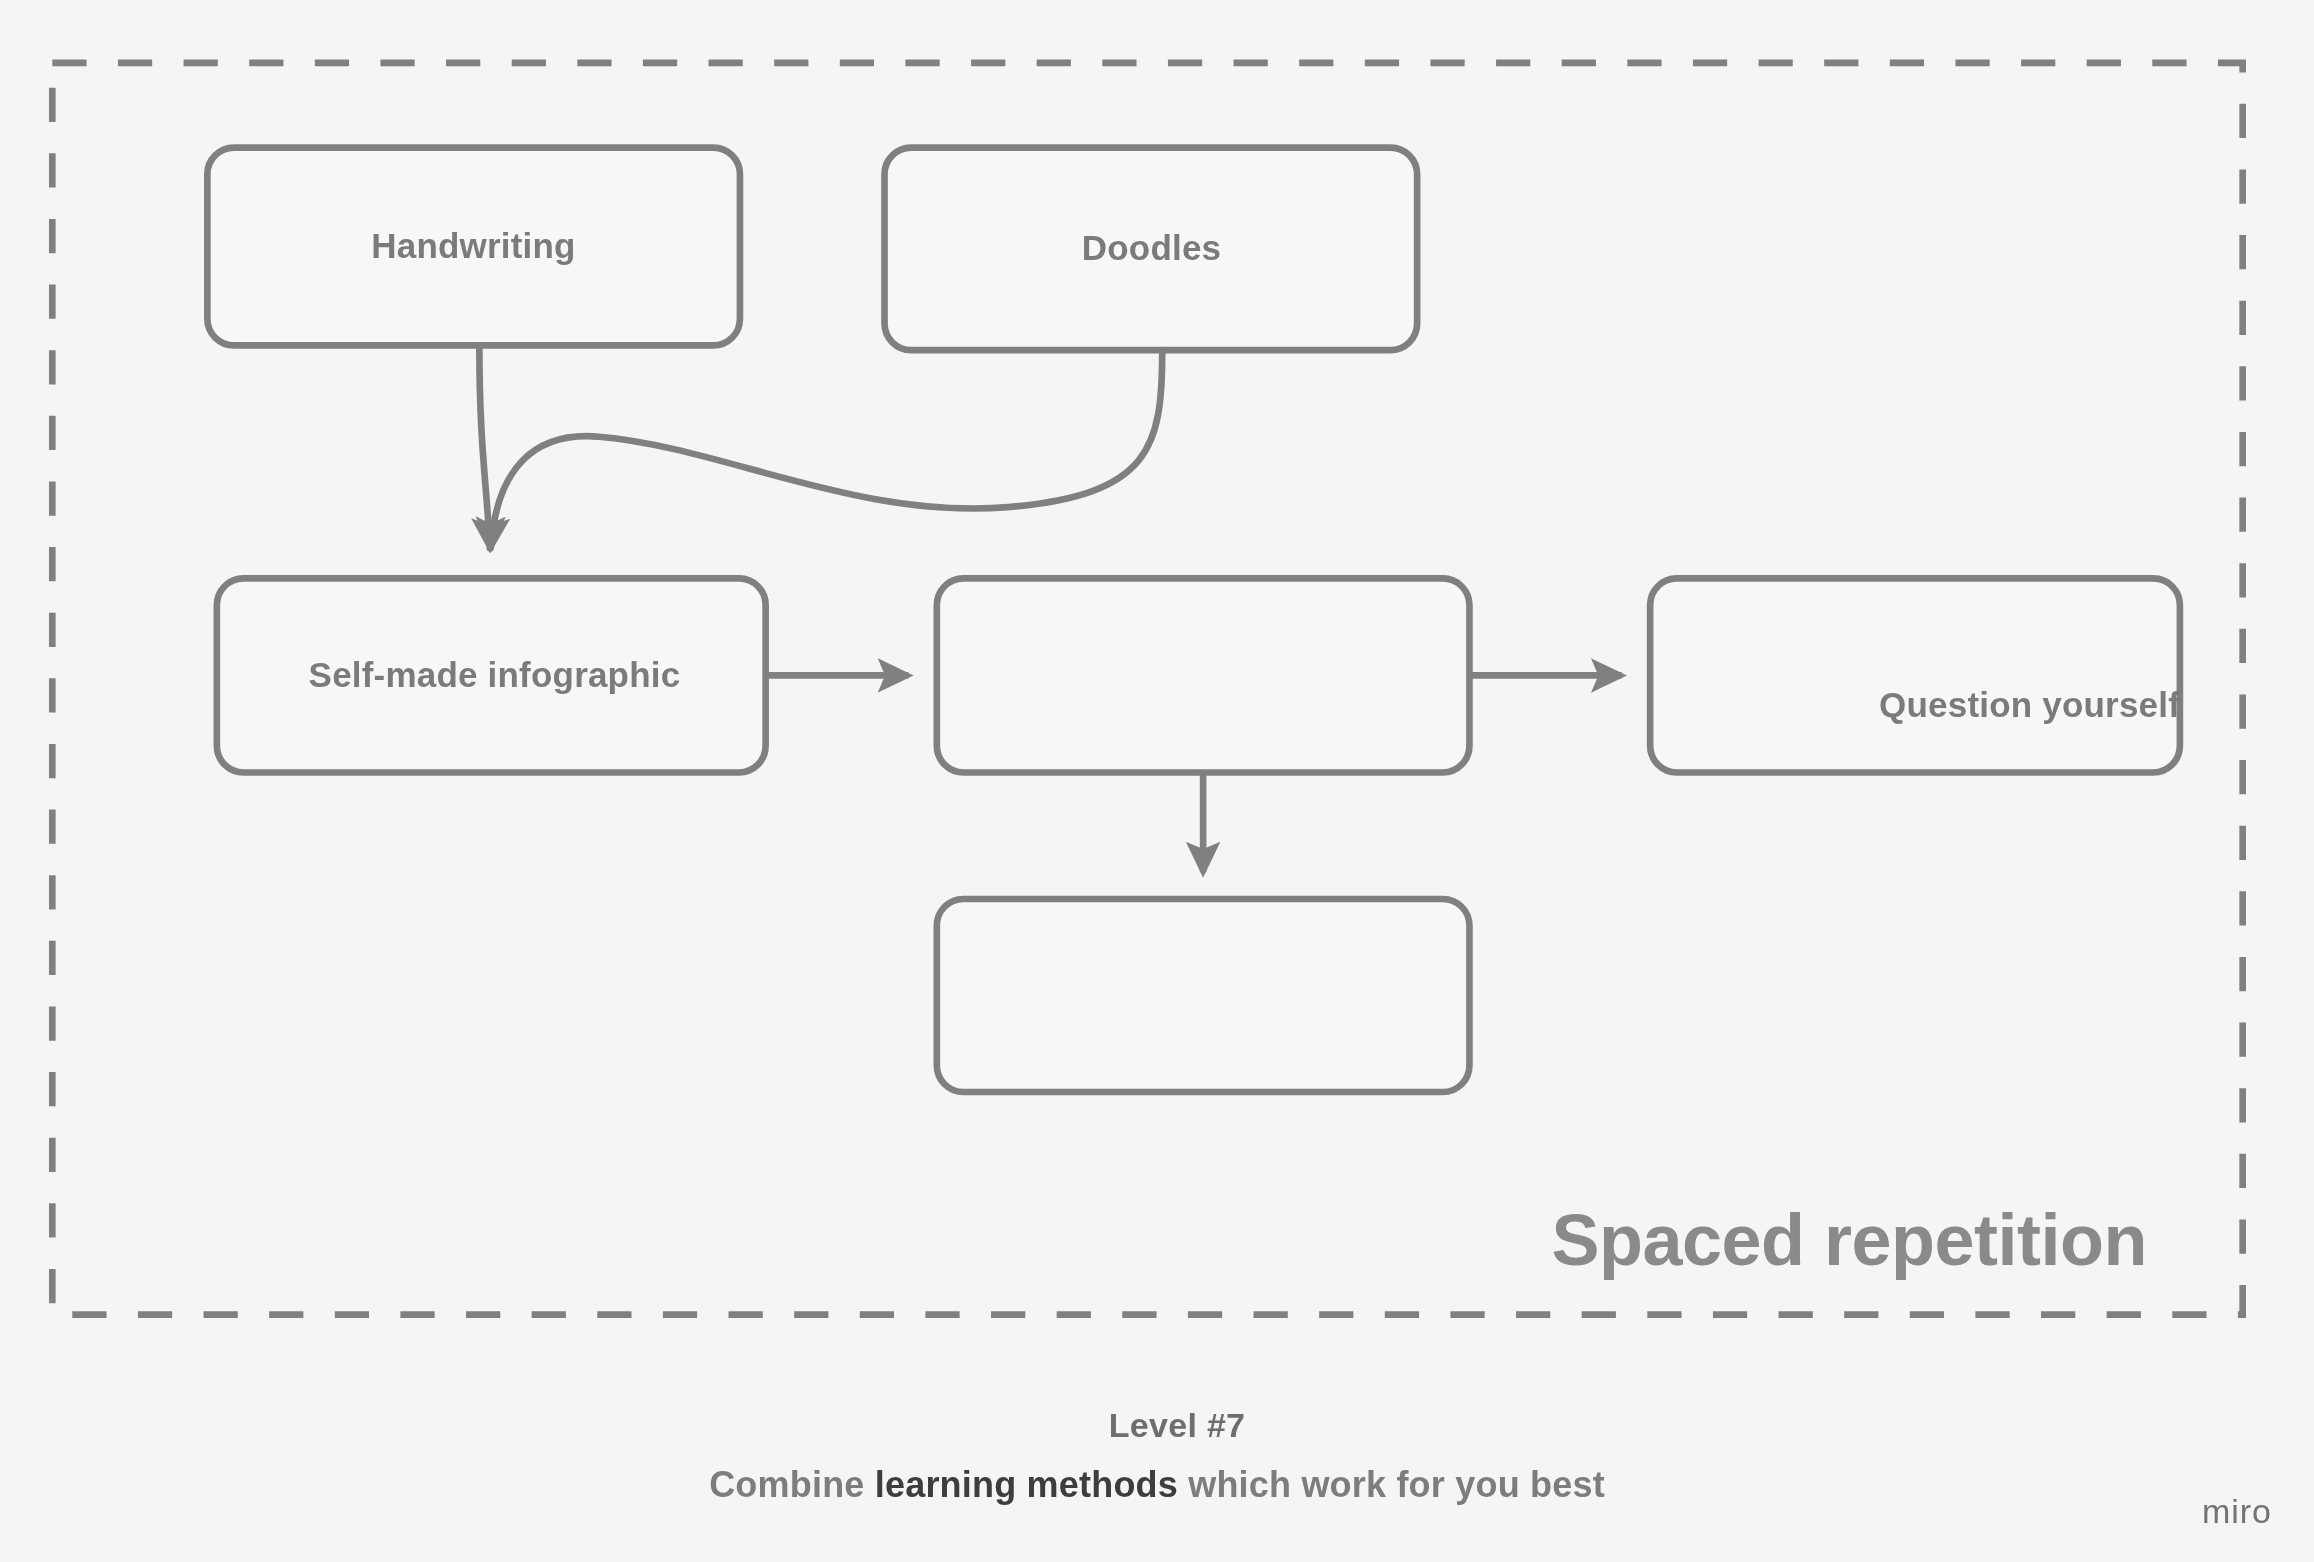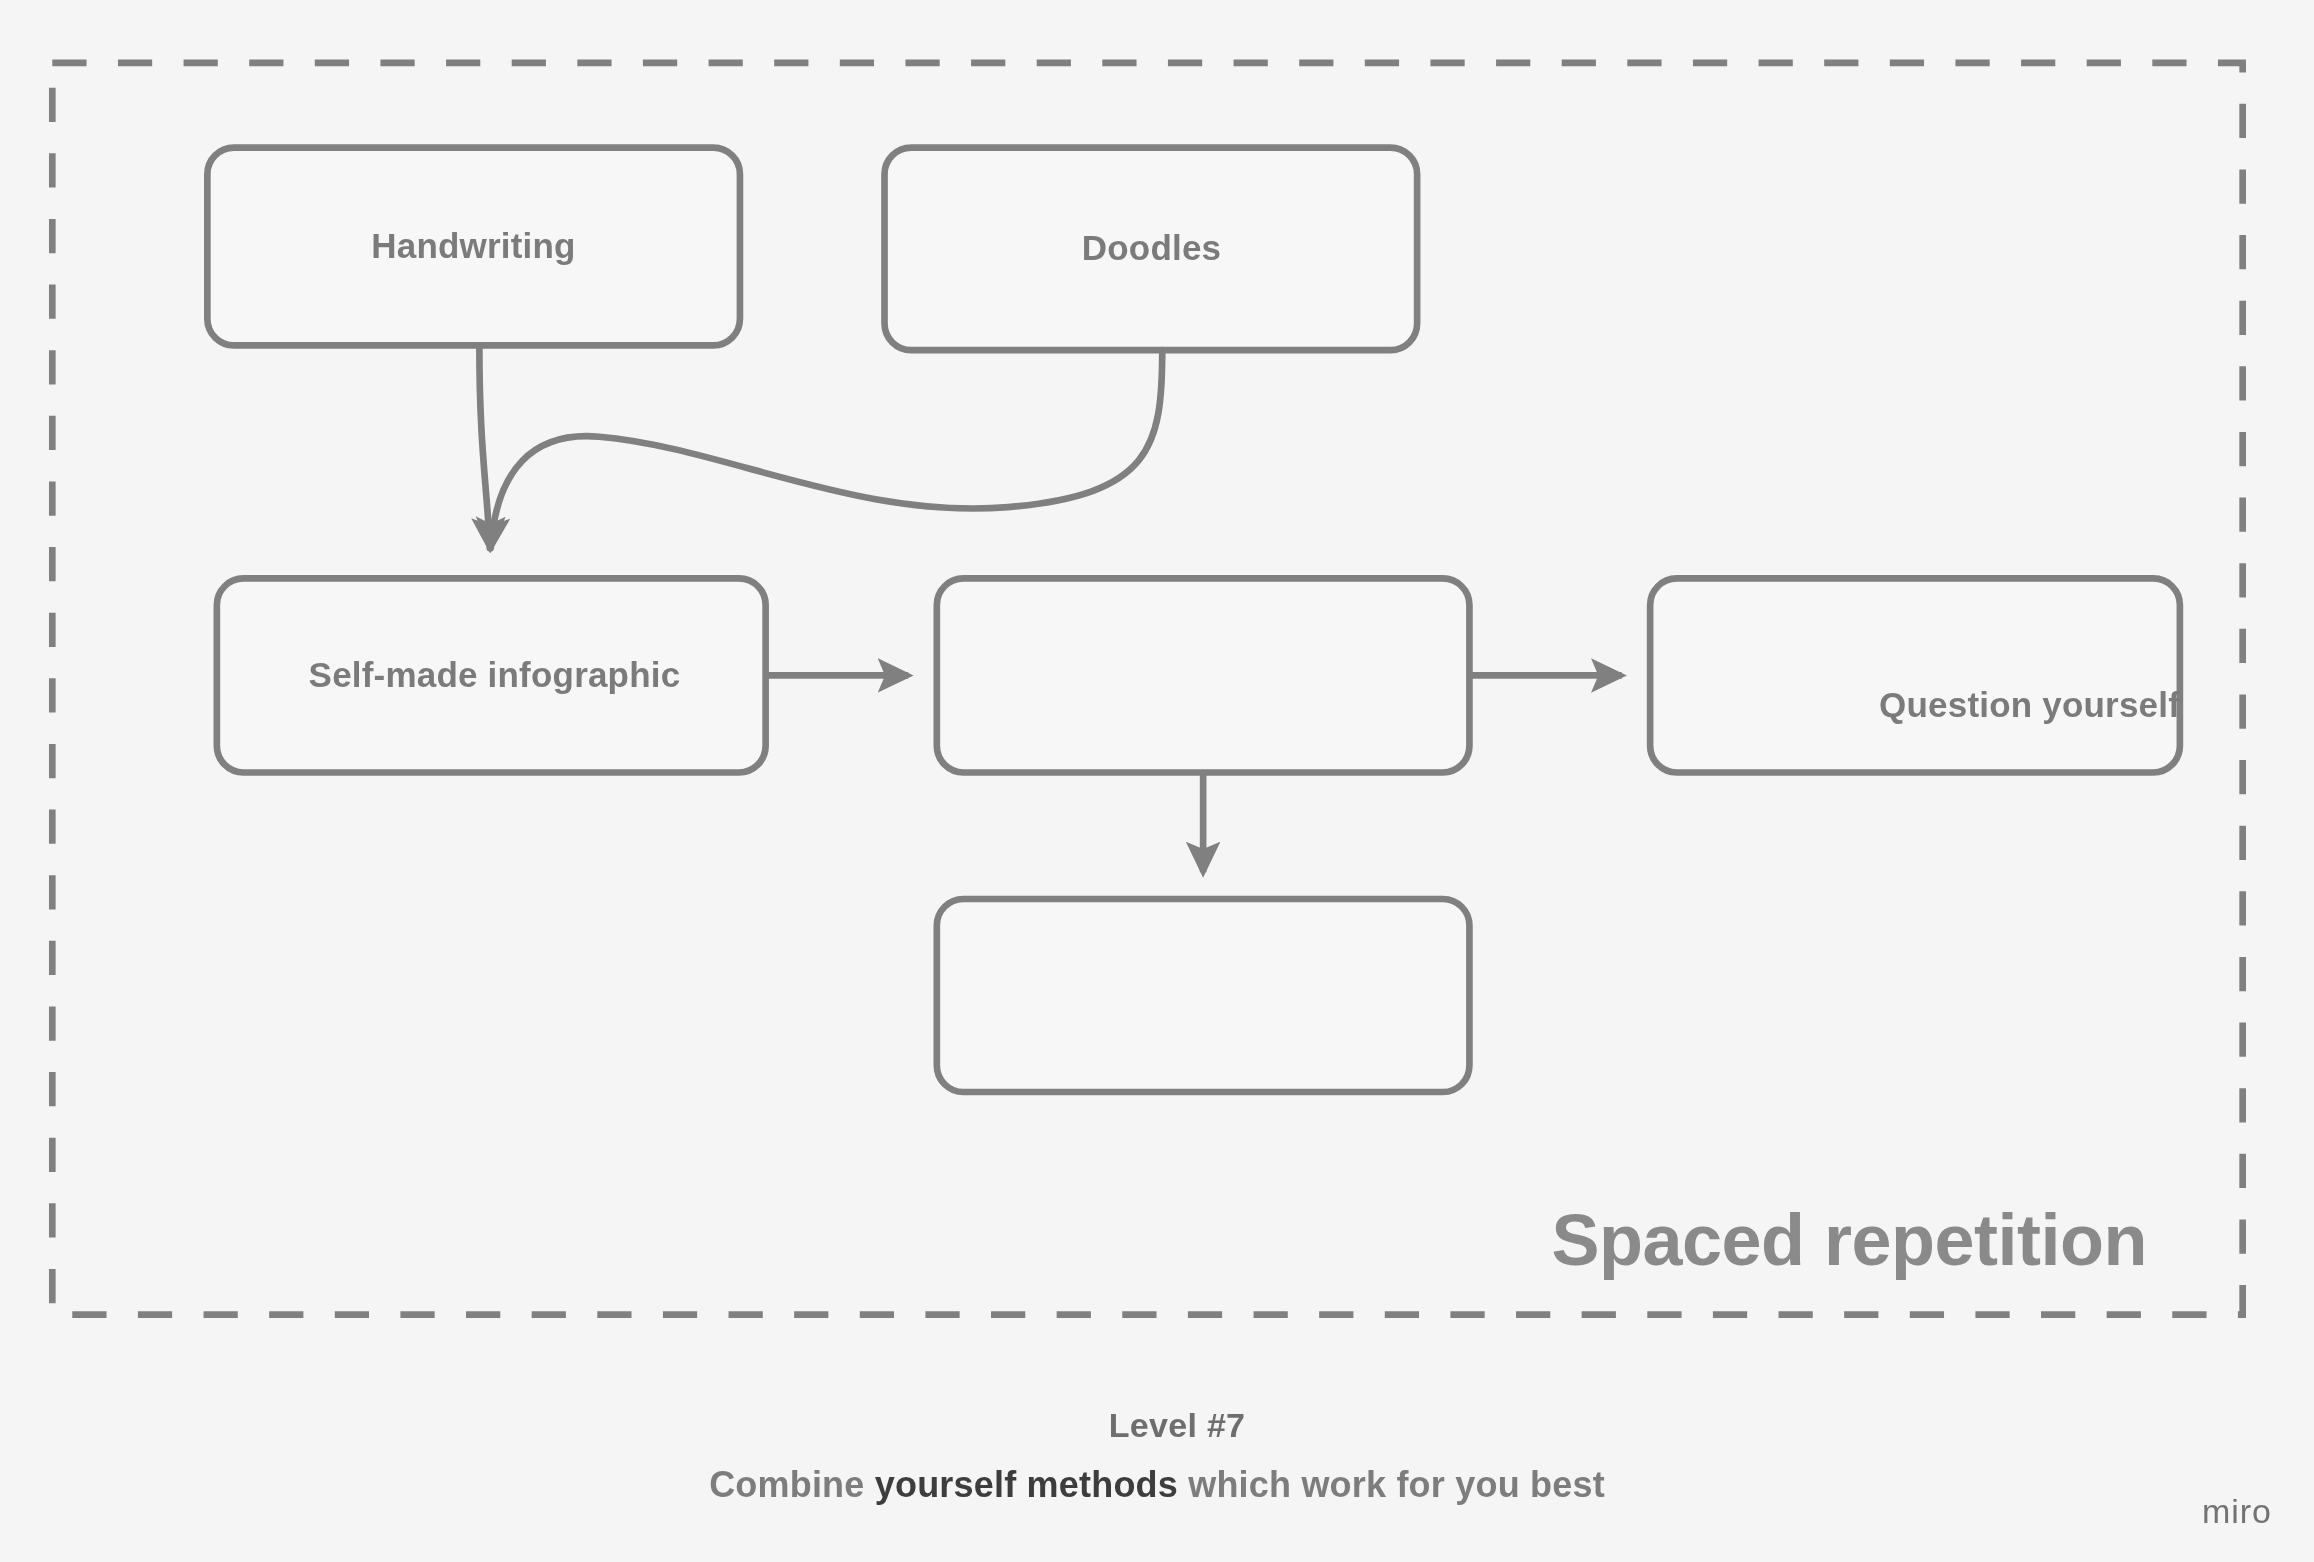--- a/index.html
+++ b/index.html
@@ -139,19 +139,19 @@
 
   <div class="node-label" style="left:1650px; top:608px; width:530px; height:194px;justify-content:flex-end;">
     <span>Question yourself</span>
   </div>
 
 
   <div class="group-title" style="right:167px; top:1175px;margin-top:24px;">Spaced repetition</div>
 
   <div class="caption-block" style="top:1406px;">
     <div class="caption-line1">Level #7</div>
-    <div class="caption-line2"><span>Combine </span><span class="caption-strong">yourself methods</span><span> which work for you best</span></div>
+    <div class="caption-line2"><span>Combine </span><span class="caption-strong">learning methods</span><span> which work for you best</span></div>
   </div>
 
   <div class="watermark">miro</div>
 
 </div>
 
 
 </body></html>

